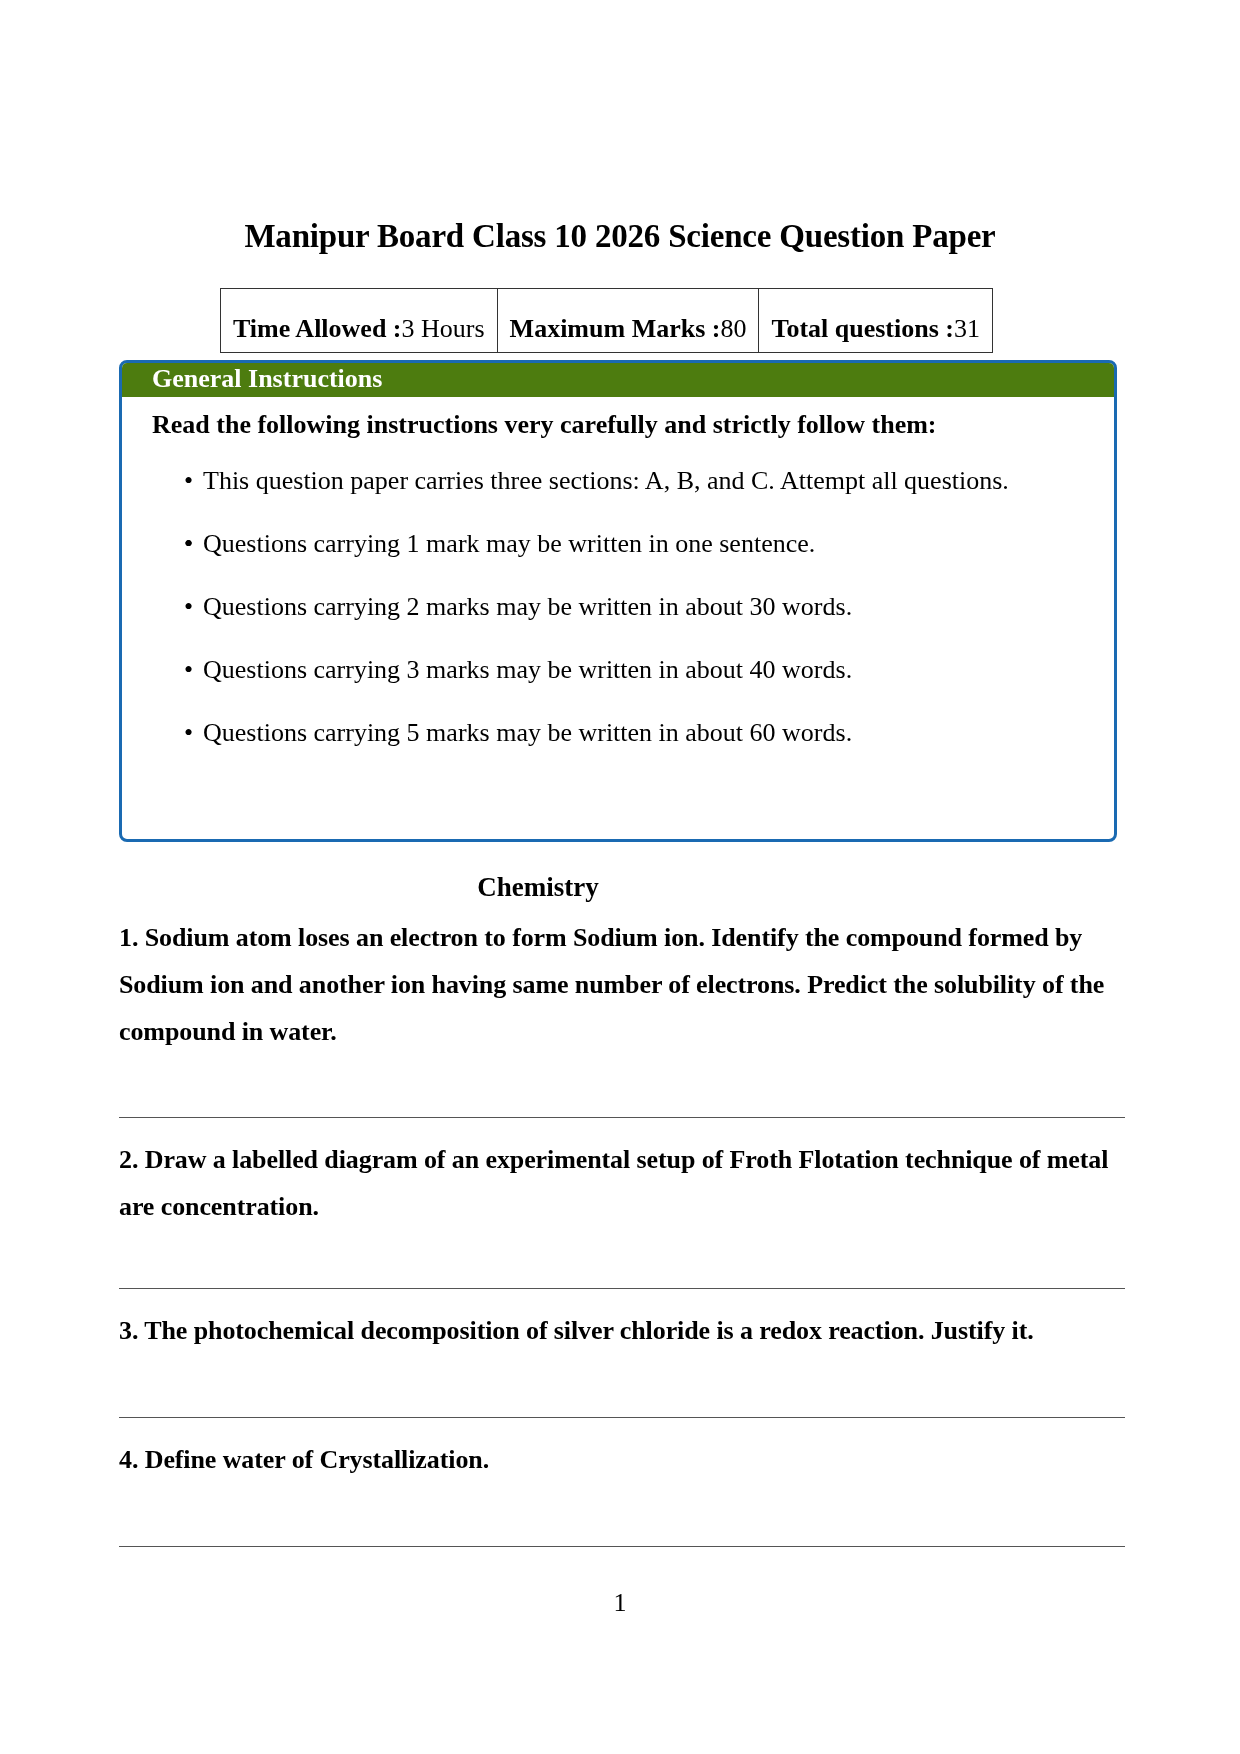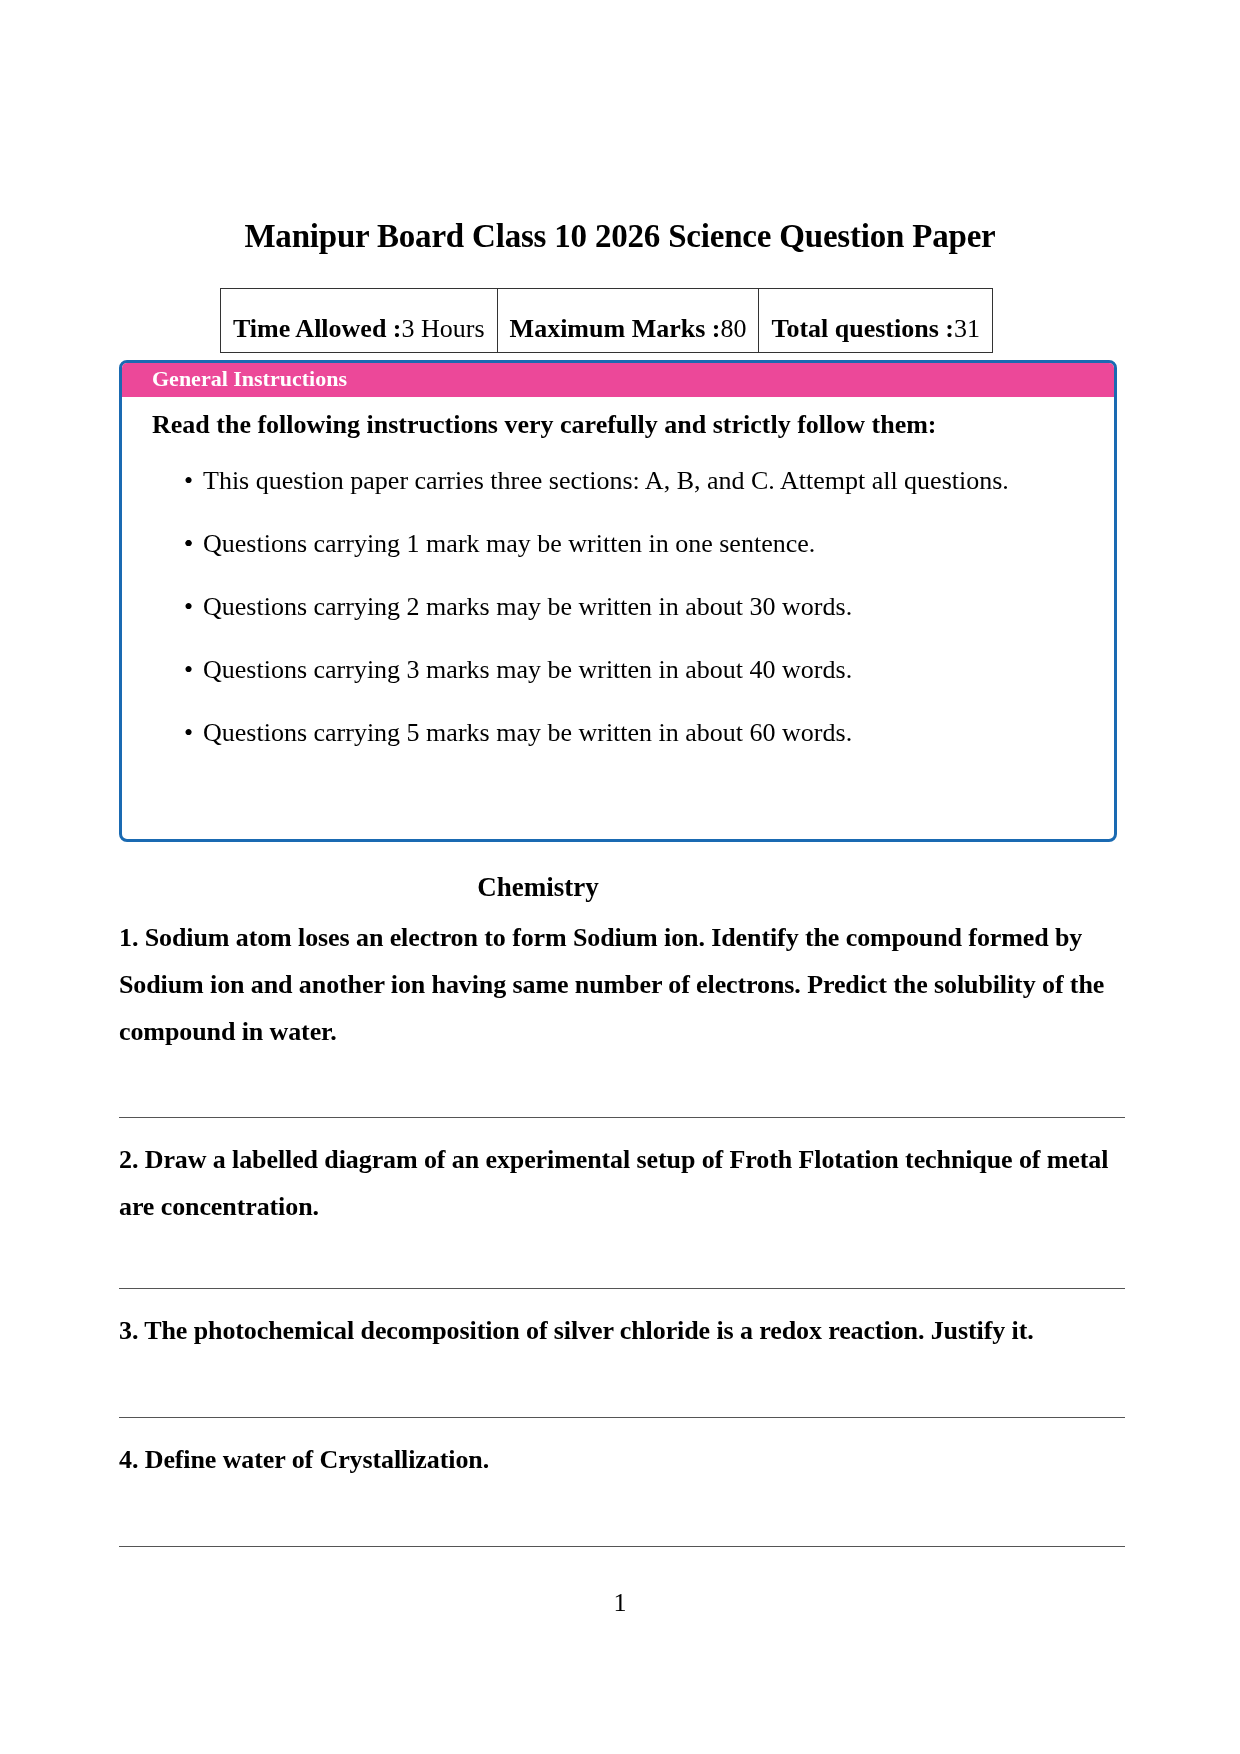--- a/index.html
+++ b/index.html
@@ -44,23 +44,23 @@
       top: 360px;
       left: 119px;
       width: 998px;
       height: 482px;
       border: 3px solid #1a6ab2;
       border-radius: 8px;
       box-sizing: border-box;
       overflow: hidden;
     }
     .instructions-header {
-      background: #ec4899;
+      background: #4d7c0f;
       color: #ffffff;
-      font-size: 22px;
+      font-size: 26px;
       font-weight: bold;
       padding: 0 0 0 30px;
       height: 34px;
       line-height: 32px;
     }
     .instructions-lead {
       font-size: 26px;
       font-weight: bold;
       margin: 12px 0 0 30px;
       line-height: 32px;

